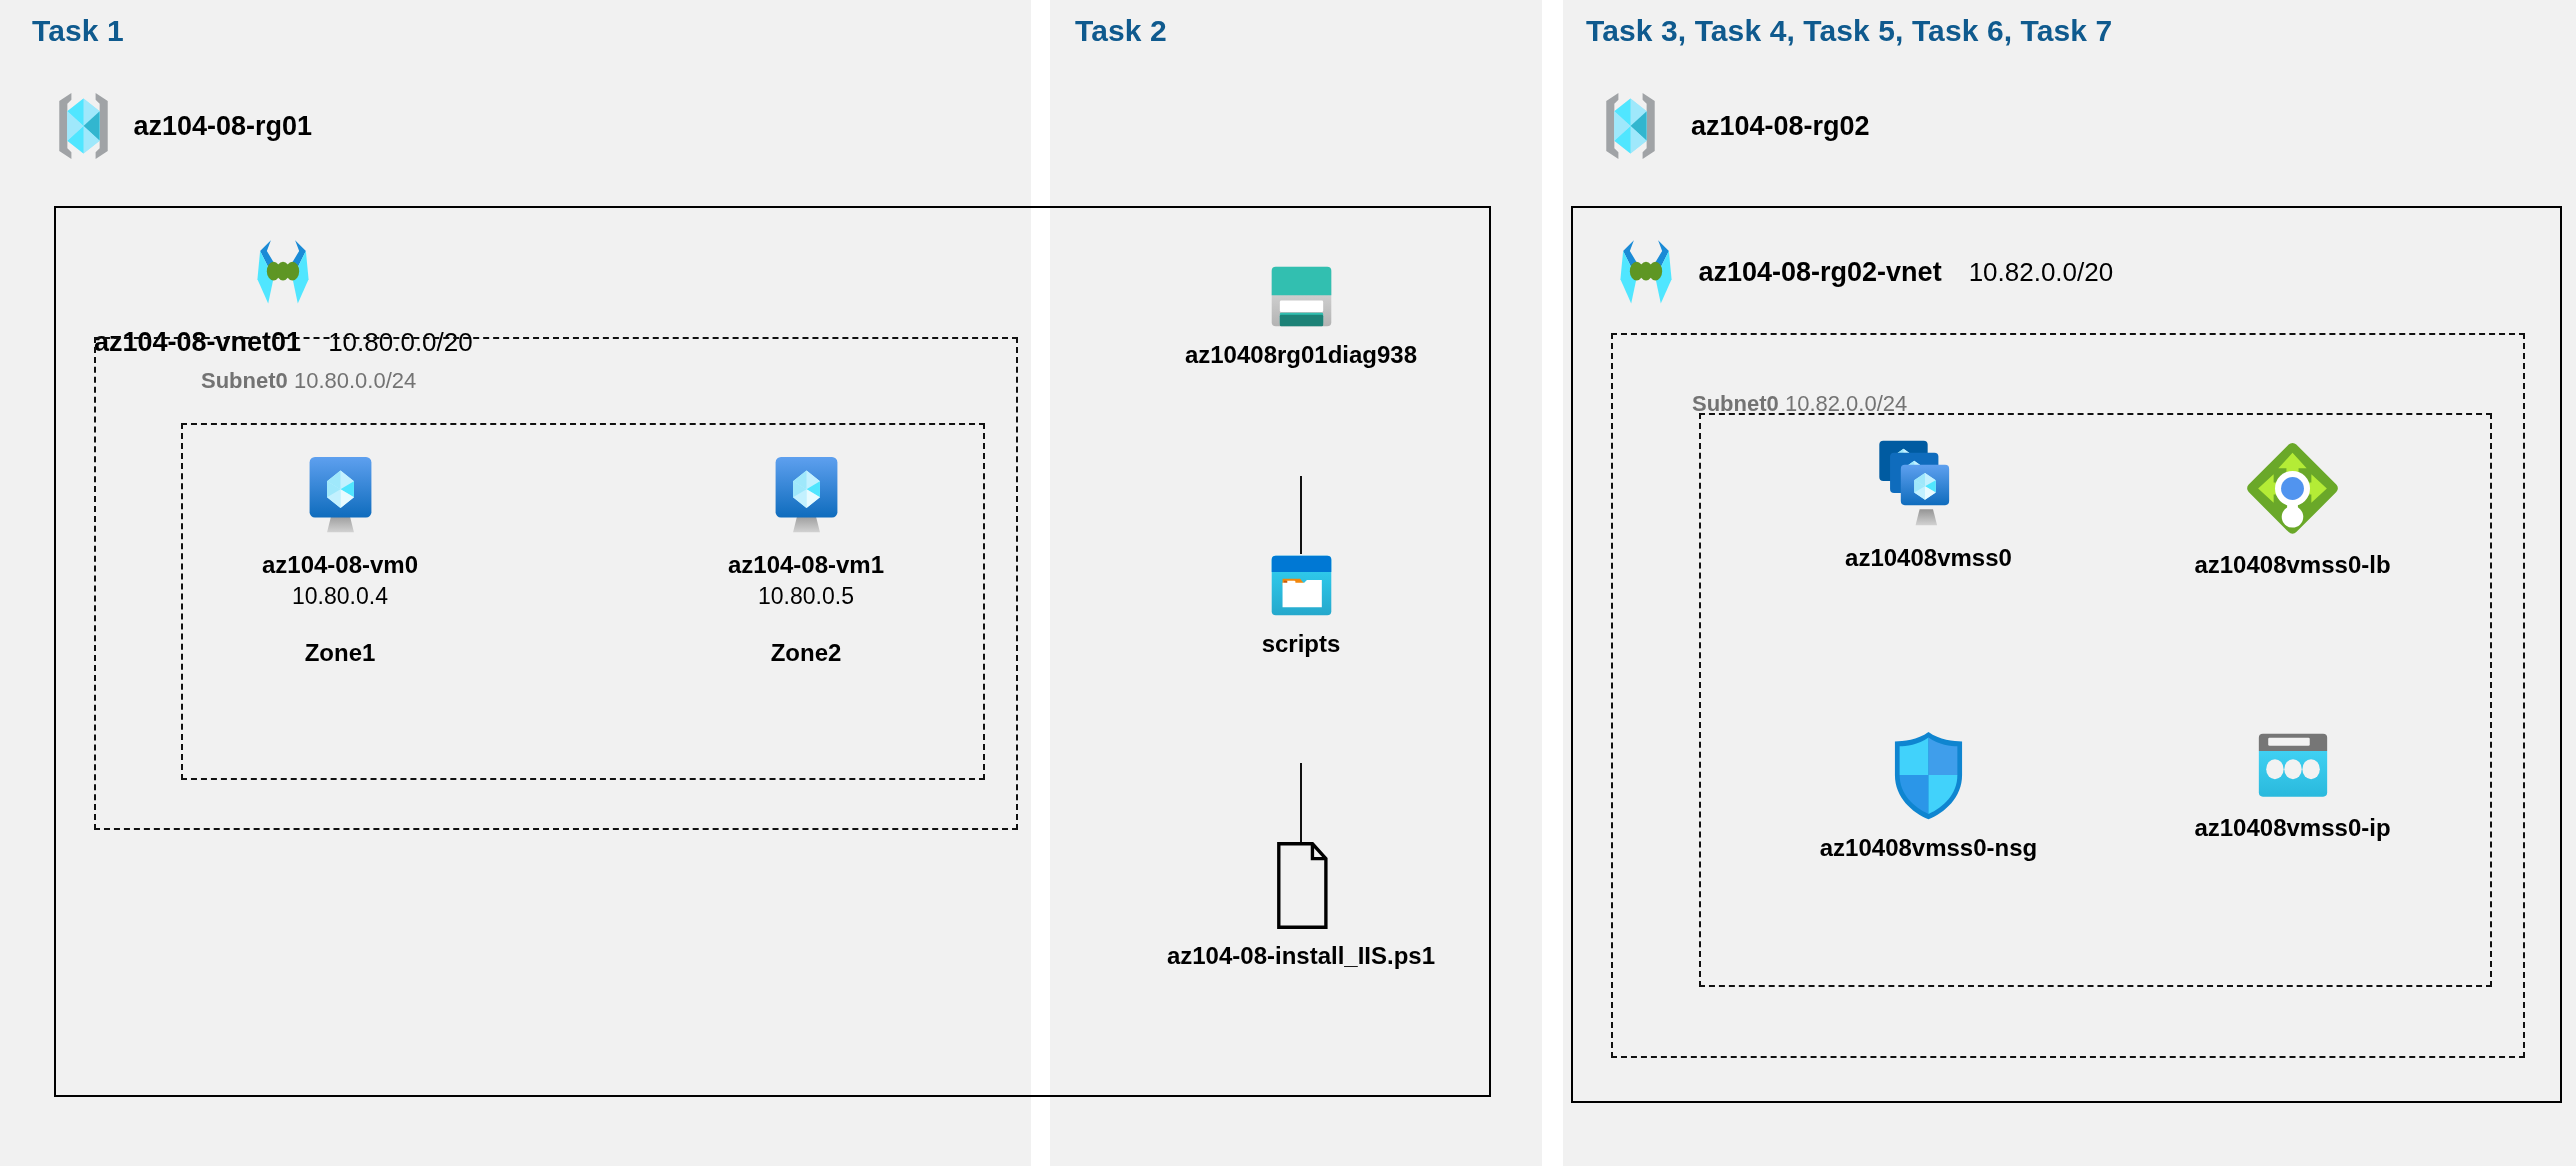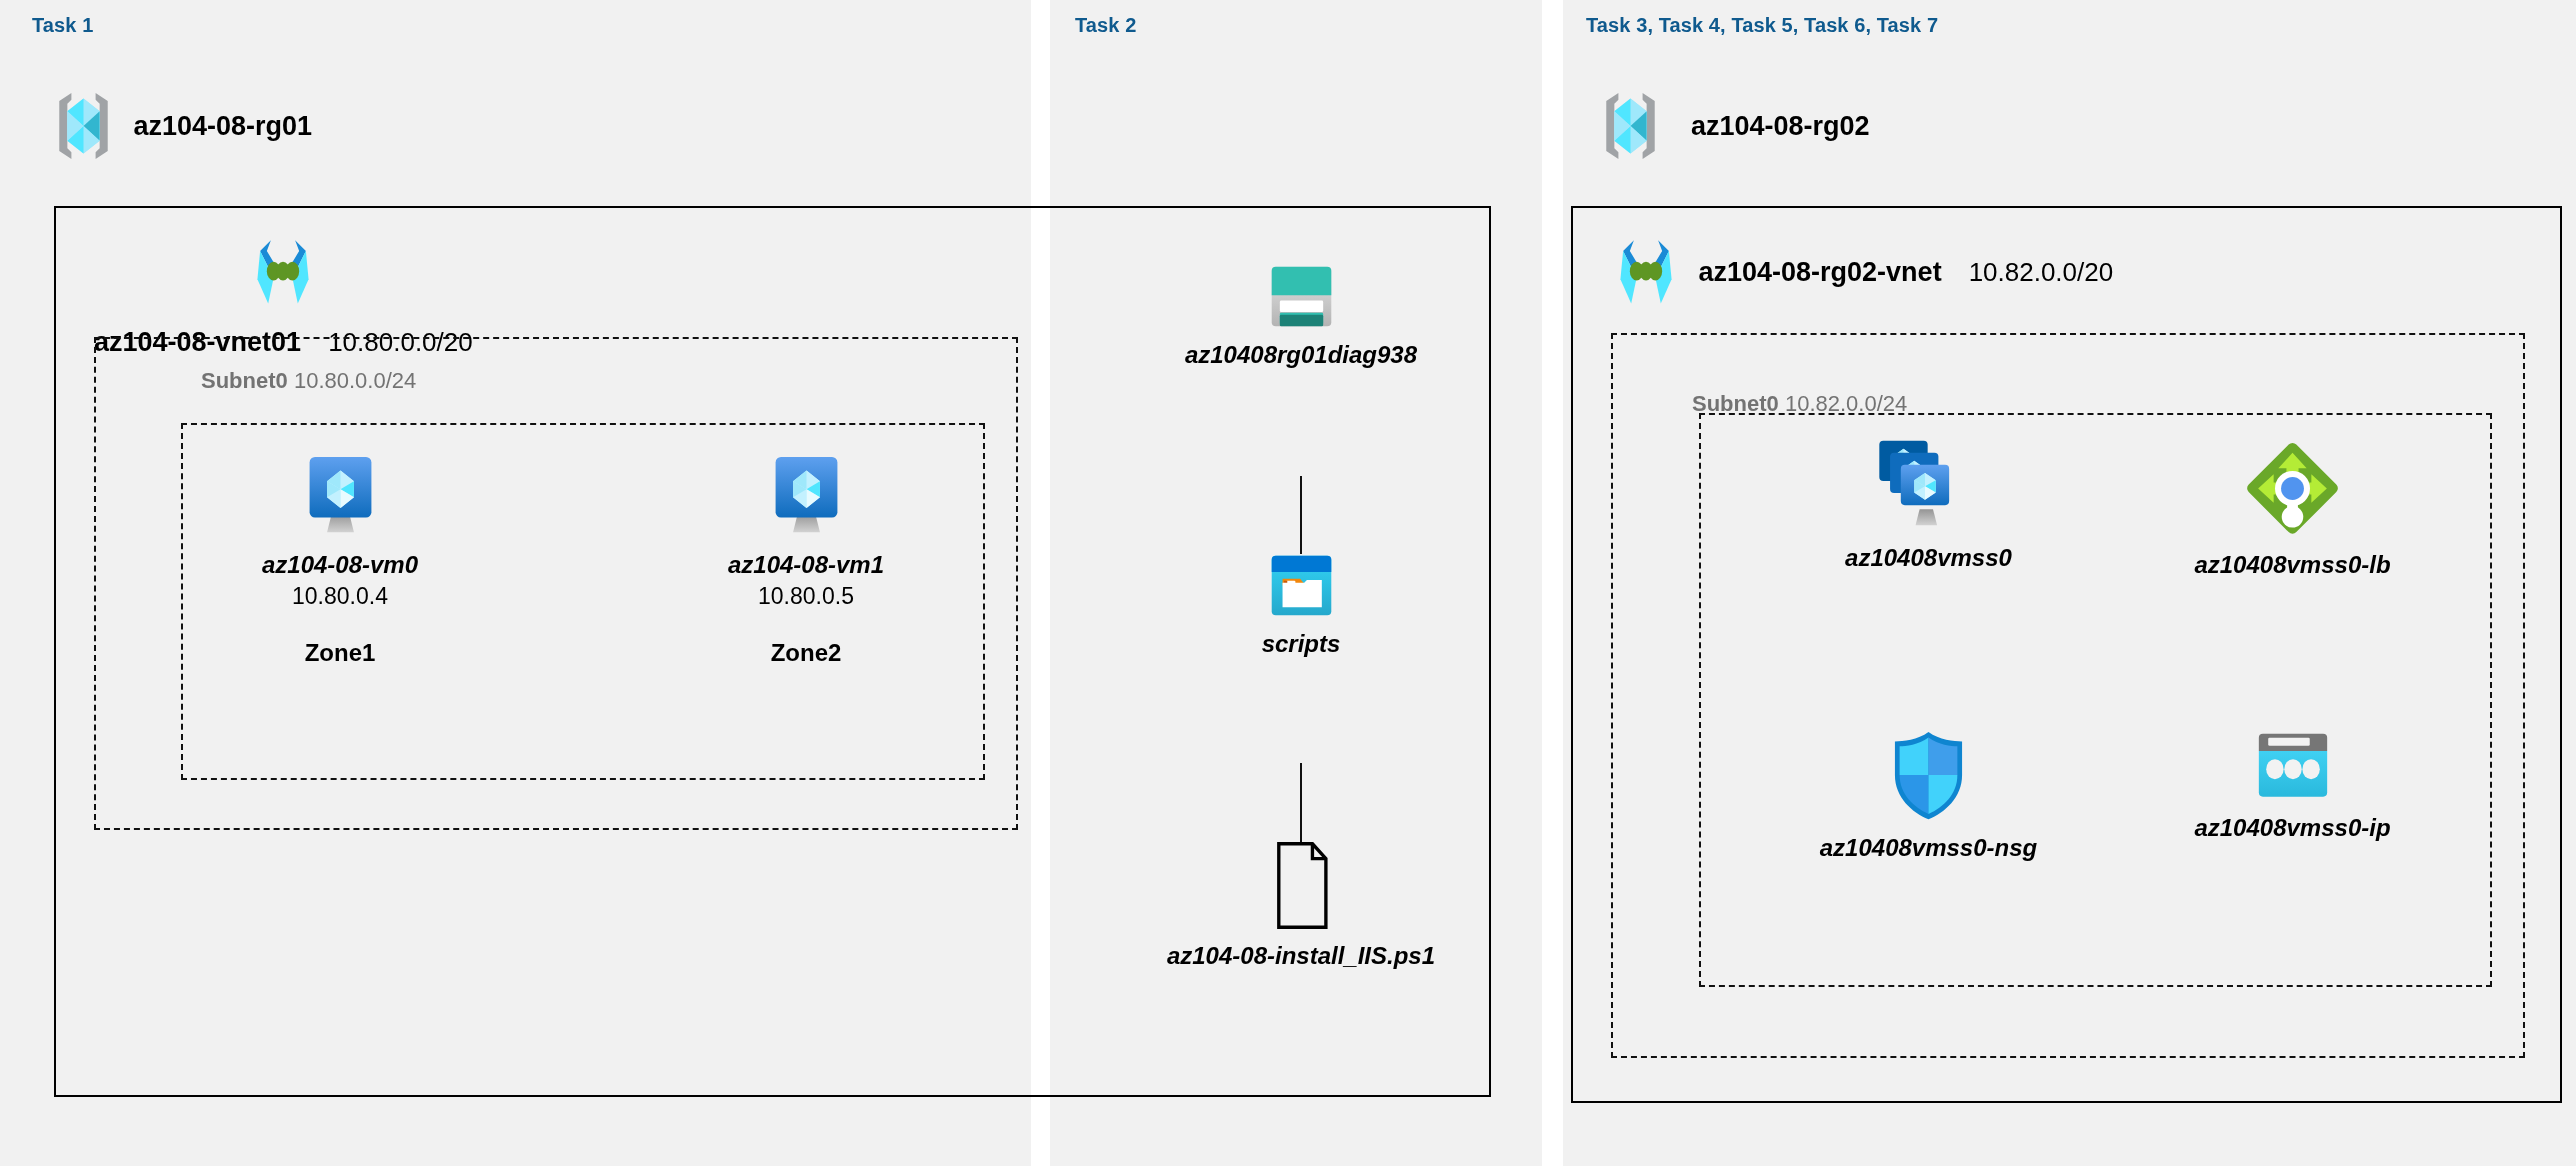--- a/index.html
+++ b/index.html
@@ -2,38 +2,38 @@
 <html style="font-size:10.8px"><head>
 <meta charset="utf-8">
 <title>Azure Lab Architecture Diagram</title>
 <style>
   html,body{margin:0;padding:0;background:#ffffff;}
   body{font-family:"Liberation Sans","DejaVu Sans",sans-serif;}
   #canvas{position:relative;width:2576px;height:1166px;background:#ffffff;overflow:hidden;}
 
   .panel-bg{position:absolute;background:#f1f1f1;}
 
-  .task-title{position:absolute;color:#0f5a8e;font-weight:bold;font-size:20px;letter-spacing:0.1px;white-space:nowrap;}
+  .task-title{position:absolute;color:#0f5a8e;font-weight:bold;font-size:30px;letter-spacing:0.1px;white-space:nowrap;}
 
   .solid-box{position:absolute;border:2.7px solid #000000;box-sizing:border-box;}
   .dashed-box{position:absolute;border:2.7px dashed #111111;box-sizing:border-box;}
 
   .rg-row{position:absolute;display:flex;align-items:center;gap:17.5px;}
   .rg-label{font-size:27px;font-weight:bold;color:#000;white-space:nowrap;}
 
   .vnet-row{position:absolute;display:flex;align-items:center;gap:17.5px;}
   .vnet-name{font-size:27px;font-weight:bold;color:#000;white-space:nowrap;}
   .vnet-cidr{font-size:26px;font-weight:normal;color:#000;white-space:nowrap;margin-left:27px;}
 
   .subnet-label{position:absolute;font-size:22px;color:#737373;white-space:nowrap;}
   .subnet-label b{font-weight:bold;}
   .subnet-label span{font-weight:normal;}
 
   .node{position:absolute;display:flex;flex-direction:column;align-items:center;text-align:center;}
-  .node-title{font-size:24px;font-weight:bold;color:#000;white-space:nowrap;margin-top:12px;line-height:1.18;font-style:italic;}
+  .node-title{font-size:24px;font-weight:bold;color:#000;white-space:nowrap;margin-top:12px;line-height:1.18;}
   .node-sub{font-size:23px;font-weight:normal;color:#000;white-space:nowrap;line-height:1.25;margin-top:2.7px;}
   .node-zone{font-size:24px;font-weight:bold;color:#000;white-space:nowrap;margin-top:28px;}
 
   .connector{position:absolute;background:#111;width:2px;}
 
   svg{display:block;overflow:visible;}
 </style>
 </head>
 <body>
 

